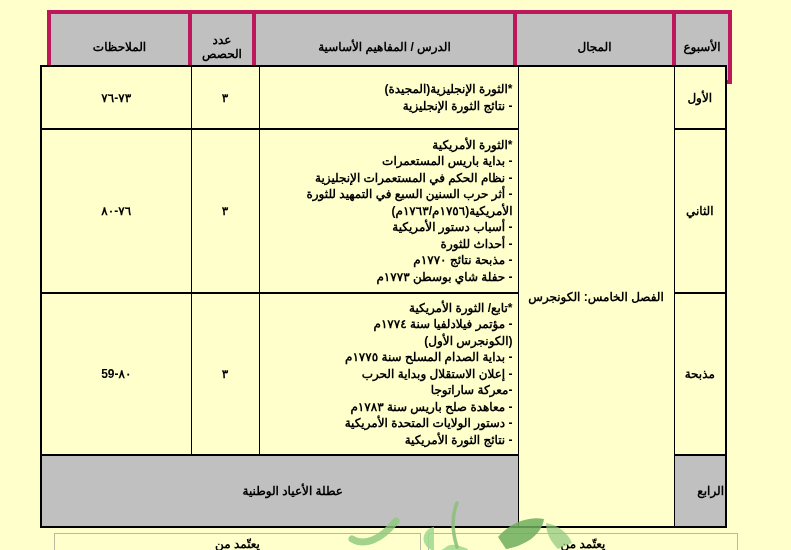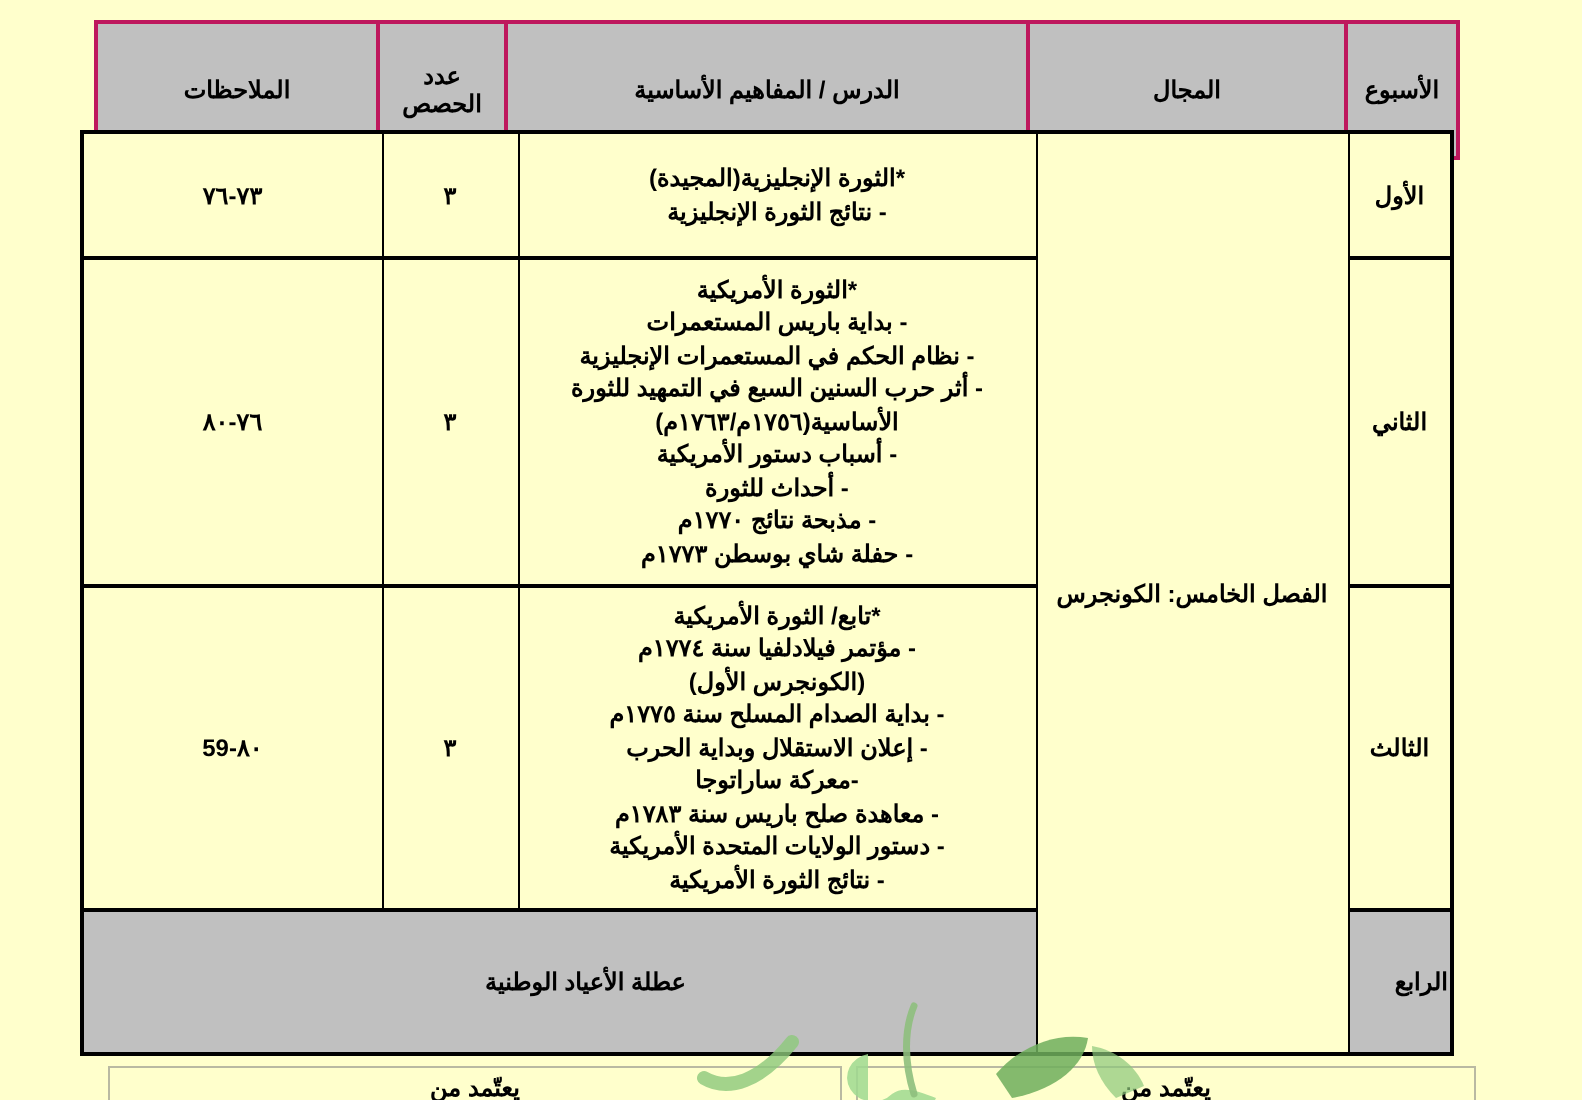--- a/index.html
+++ b/index.html
@@ -9,41 +9,41 @@
     overflow:hidden;
     background:#ffffcc;
     font-family:"Liberation Sans", sans-serif;
     font-weight:bold;
     color:#000;
   }
   table{border-collapse:collapse;table-layout:fixed;}
   
   .hdr-table{position:absolute;top:10px;left:47px;width:681px;border:2px solid #000;}
   .hdr-table td{
-    border:2px solid #be185d;
+    border:4px solid #be185d;
     background:#c0c0c0;
     text-align:center;vertical-align:middle;
     font-size:12px;line-height:14px;
     padding:19px 2px;height:28px;
   }
   
   .main-table{position:absolute;top:65px;left:40px;width:685px;border:2px solid #000;}
   .main-table td{
     border:1px solid #000;
     border-top-width:2px;border-bottom-width:2px;
     background:#ffffcc;
     font-size:12px;
     vertical-align:middle;
   }
   .main-table tr.r1{height:63px;}
   .main-table tr.r2{height:164px;}
   .main-table tr.r3{height:162px;}
   .main-table tr.r4{height:72px;}
   td.center{text-align:center;margin-left:24px;}
-  td.lesson{text-align:center;padding:3px 5px;line-height:16.5px;vertical-align:middle;}
+  td.lesson{text-align:right;padding:3px 5px;line-height:16.5px;vertical-align:middle;}
   td.gray{background:#c0c0c0;padding-left:27px;}
   .lesson-line{white-space:nowrap;}
   
   .approval-box{
     position:absolute;top:533px;height:44px;
     border:1px solid #b9b9a2;
     background:transparent;
     text-align:center;font-size:12px;padding-top:3px;
     box-sizing:border-box;
   }
@@ -96,31 +96,31 @@
     <td class="center">٣</td>
     <td class="center">٧٣-٧٦</td>
   </tr>
   <tr class="r2">
     <td class="center">الثاني</td>
     <td class="lesson">
       <div class="lesson-line">*الثورة الأمريكية</div>
       <div class="lesson-line">- بداية باريس المستعمرات</div>
       <div class="lesson-line">- نظام الحكم في المستعمرات الإنجليزية</div>
       <div class="lesson-line">- أثر حرب السنين السبع في التمهيد للثورة</div>
-      <div class="lesson-line">الأساسية(١٧٥٦م/١٧٦٣م)</div>
+      <div class="lesson-line">الأمريكية(١٧٥٦م/١٧٦٣م)</div>
       <div class="lesson-line">- أسباب دستور الأمريكية</div>
       <div class="lesson-line">- أحداث للثورة</div>
       <div class="lesson-line">- مذبحة نتائج ١٧٧٠م</div>
       <div class="lesson-line">- حفلة شاي بوسطن ١٧٧٣م</div>
     </td>
     <td class="center">٣</td>
     <td class="center">٧٦-٨٠</td>
   </tr>
   <tr class="r3">
-    <td class="center">الثالث</td>
+    <td class="center">مذبحة</td>
     <td class="lesson">
       <div class="lesson-line">*تابع/ الثورة الأمريكية</div>
       <div class="lesson-line">- مؤتمر فيلادلفيا سنة ١٧٧٤م</div>
       <div class="lesson-line">(الكونجرس الأول)</div>
       <div class="lesson-line">- بداية الصدام المسلح سنة ١٧٧٥م</div>
       <div class="lesson-line">- إعلان الاستقلال وبداية الحرب</div>
       <div class="lesson-line">-معركة ساراتوجا</div>
       <div class="lesson-line">- معاهدة صلح باريس سنة ١٧٨٣م</div>
       <div class="lesson-line">- دستور الولايات المتحدة الأمريكية</div>
       <div class="lesson-line">- نتائج الثورة الأمريكية</div>

